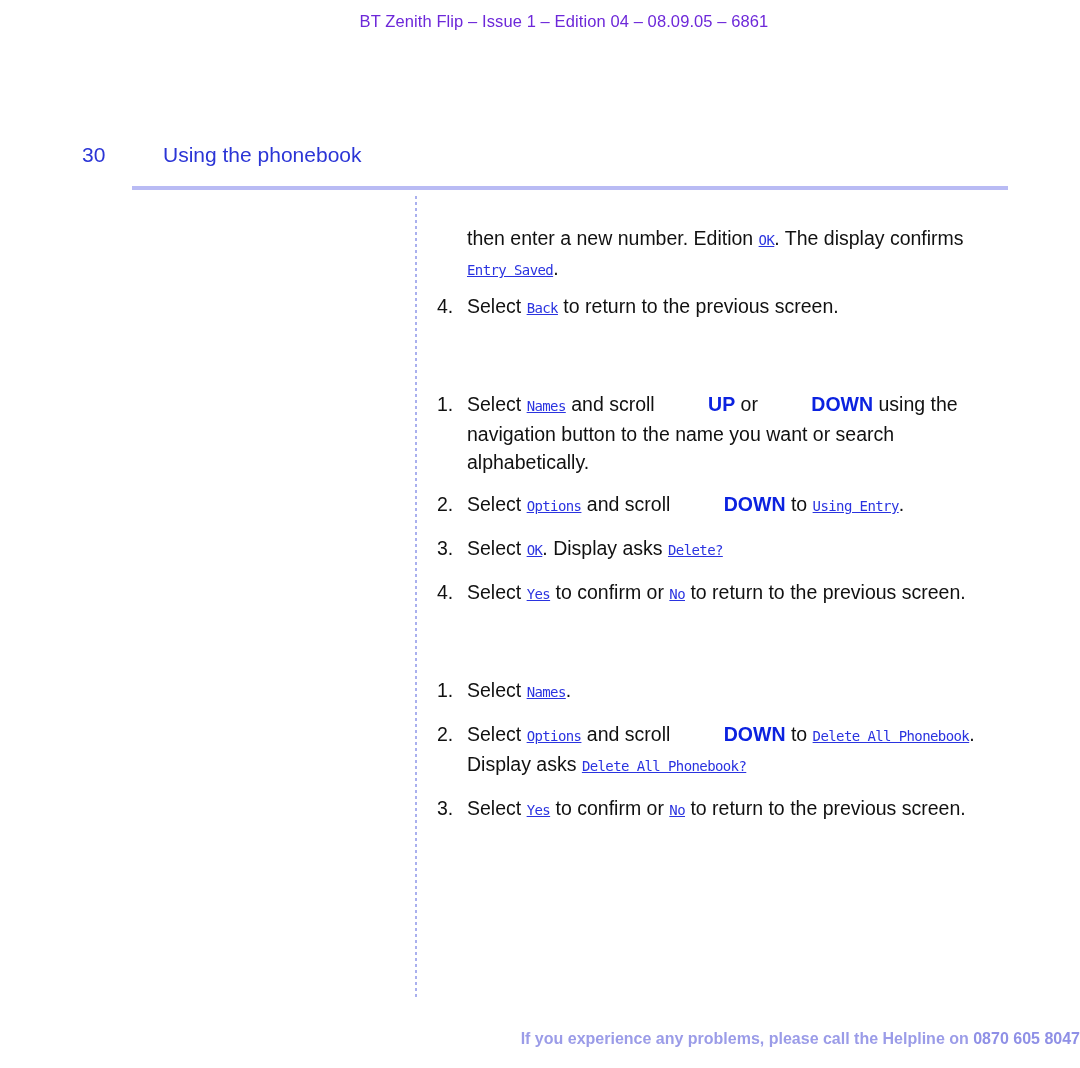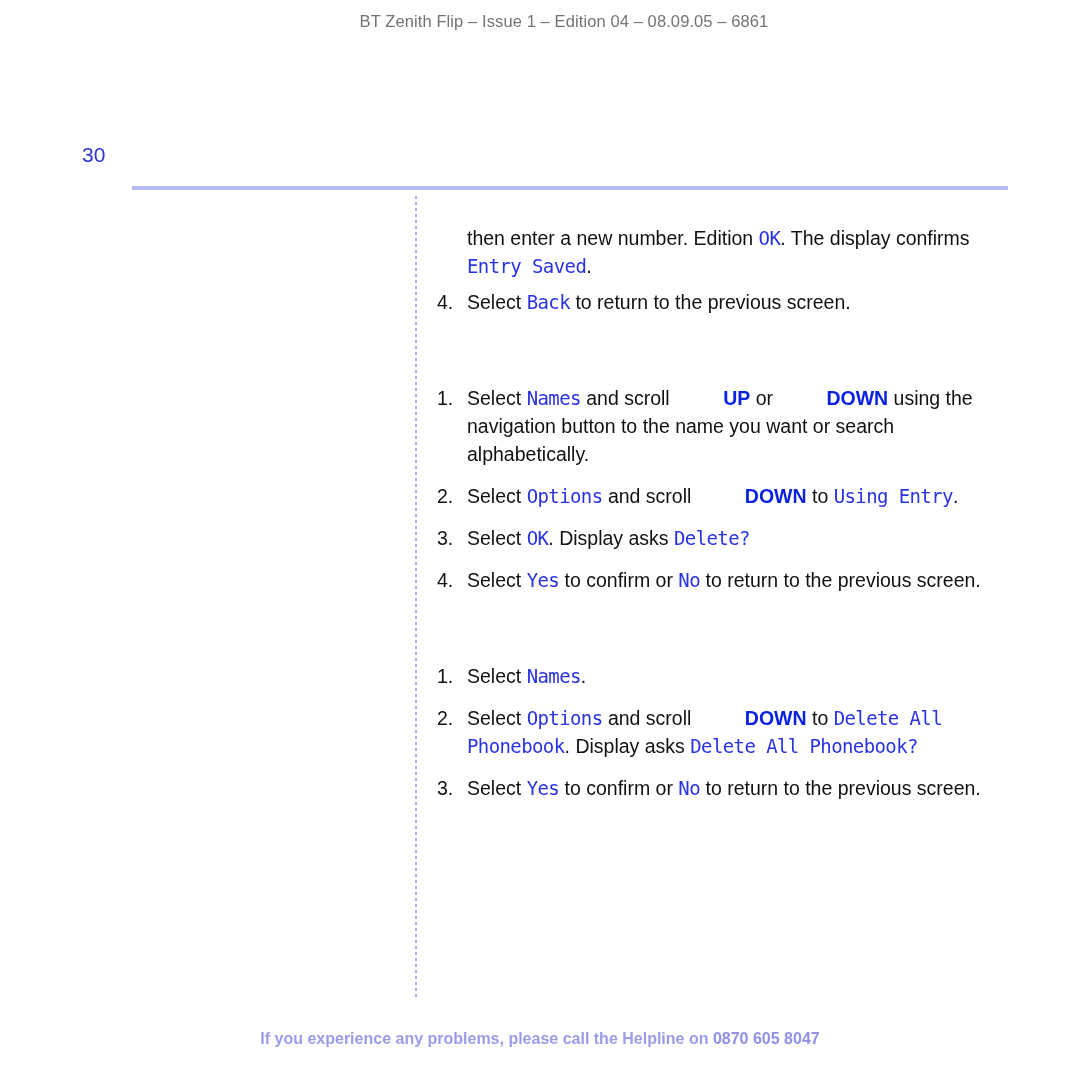--- a/index.html
+++ b/index.html
@@ -19,21 +19,21 @@
 
   
   .doc-header {
     position: absolute;
     top: 12px;
     left: 0;
     width: 1080px;
     text-align: center;
     font-size: 16.5px;
     letter-spacing: 0.1px;
-    color: #737373;
+    color: #6d28d9;
     padding-left: 48px;
   }
 
   
   .page-head {
     position: absolute;
     top: 143px;
     left: 0;
     width: 1080px;
     height: 34px;
@@ -121,60 +121,62 @@
     width: 24px;
     text-align: left;
     font-size: 19.5px;
     color: #111111;
   }
 
   
   .lcd {
     font-family: "DejaVu Sans Mono", "Liberation Mono", monospace;
     color: #2a33e0;
-    font-size: 19px;
+    font-size: 14px;
     letter-spacing: -0.6px;
     font-weight: 400;
+    text-decoration: underline;
     -webkit-font-smoothing: none;
   }
 
   
   .key {
     color: #0b22e0;
     font-weight: bold;
     margin-left: 48px;
   }
 
   
   .gap-lg { height: 42px; }
   .gap-md { height: 26px; }
 
   
   .doc-footer {
     position: absolute;
     left: 0;
     bottom: 20px;
     width: 1080px;
-    text-align: center;
+    text-align: right;
     font-size: 16px;
     font-weight: bold;
     color: #9b9ce8;
   }
   .doc-footer .phone {
     color: #8f90e6;
     font-weight: bold;
   }
 </style>
 </head>
 <body>
 
 <div class="doc-header">BT Zenith Flip – Issue 1 – Edition 04 – 08.09.05 – 6861</div>
 
 <div class="page-head">
   <span class="page-number">30</span>
+  <span class="page-title">Using the phonebook</span>
 </div>
 <div class="head-rule"></div>
 
 <div class="col-divider"></div>
 
 <div class="content">
 
   <p class="para"><span>then enter a new number. Edition </span><span class="lcd">OK</span><span>. The display confirms </span><span class="lcd">Entry Saved</span><span>.</span></p>
 
   <ol class="steps">

